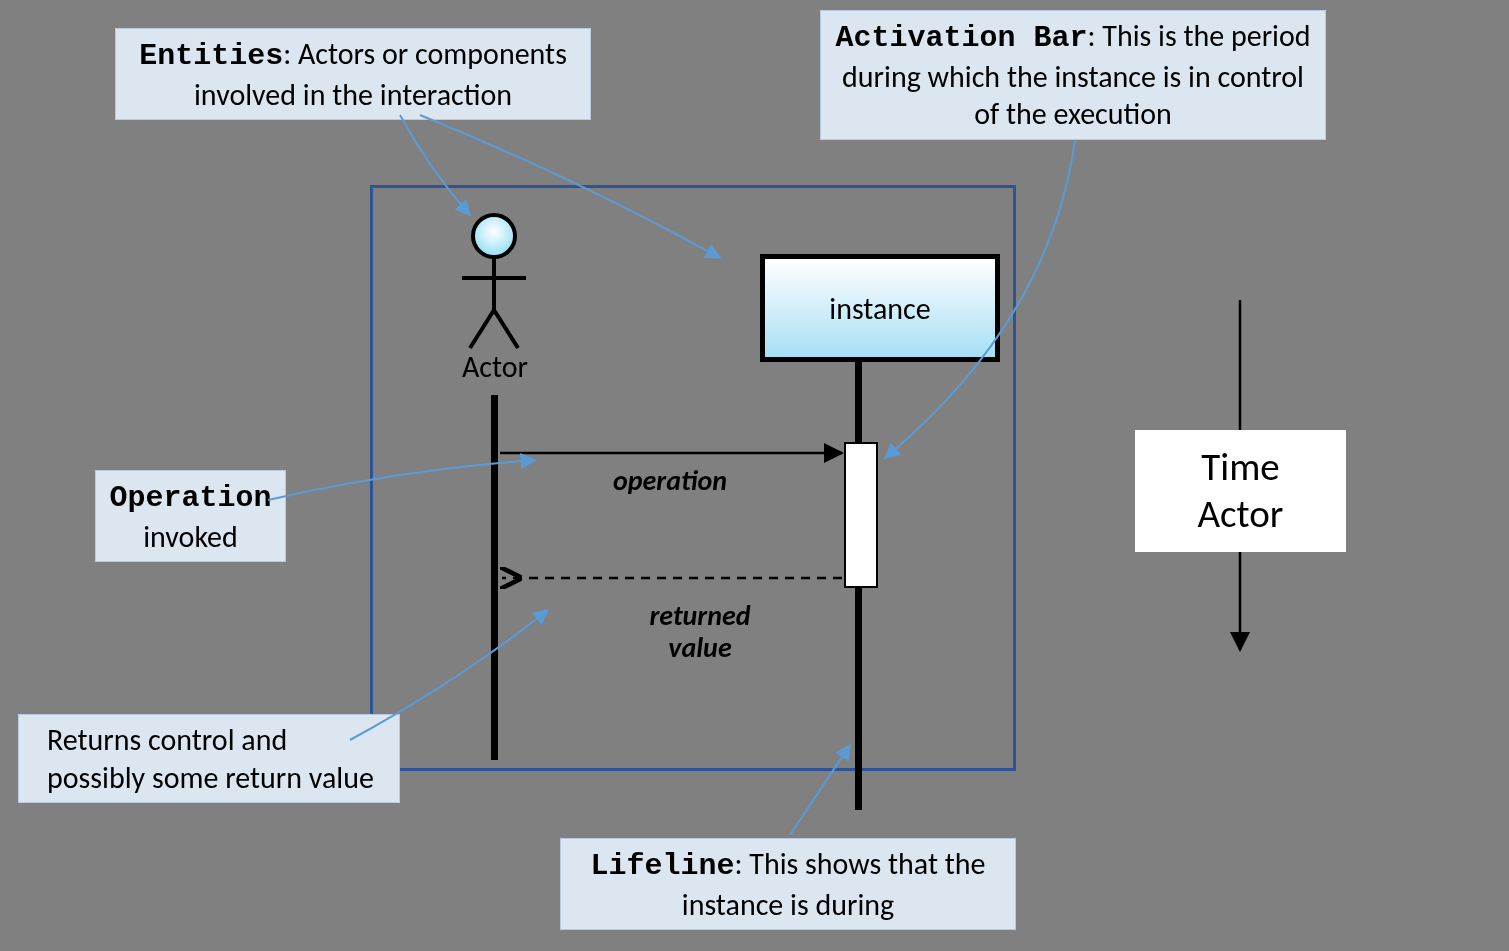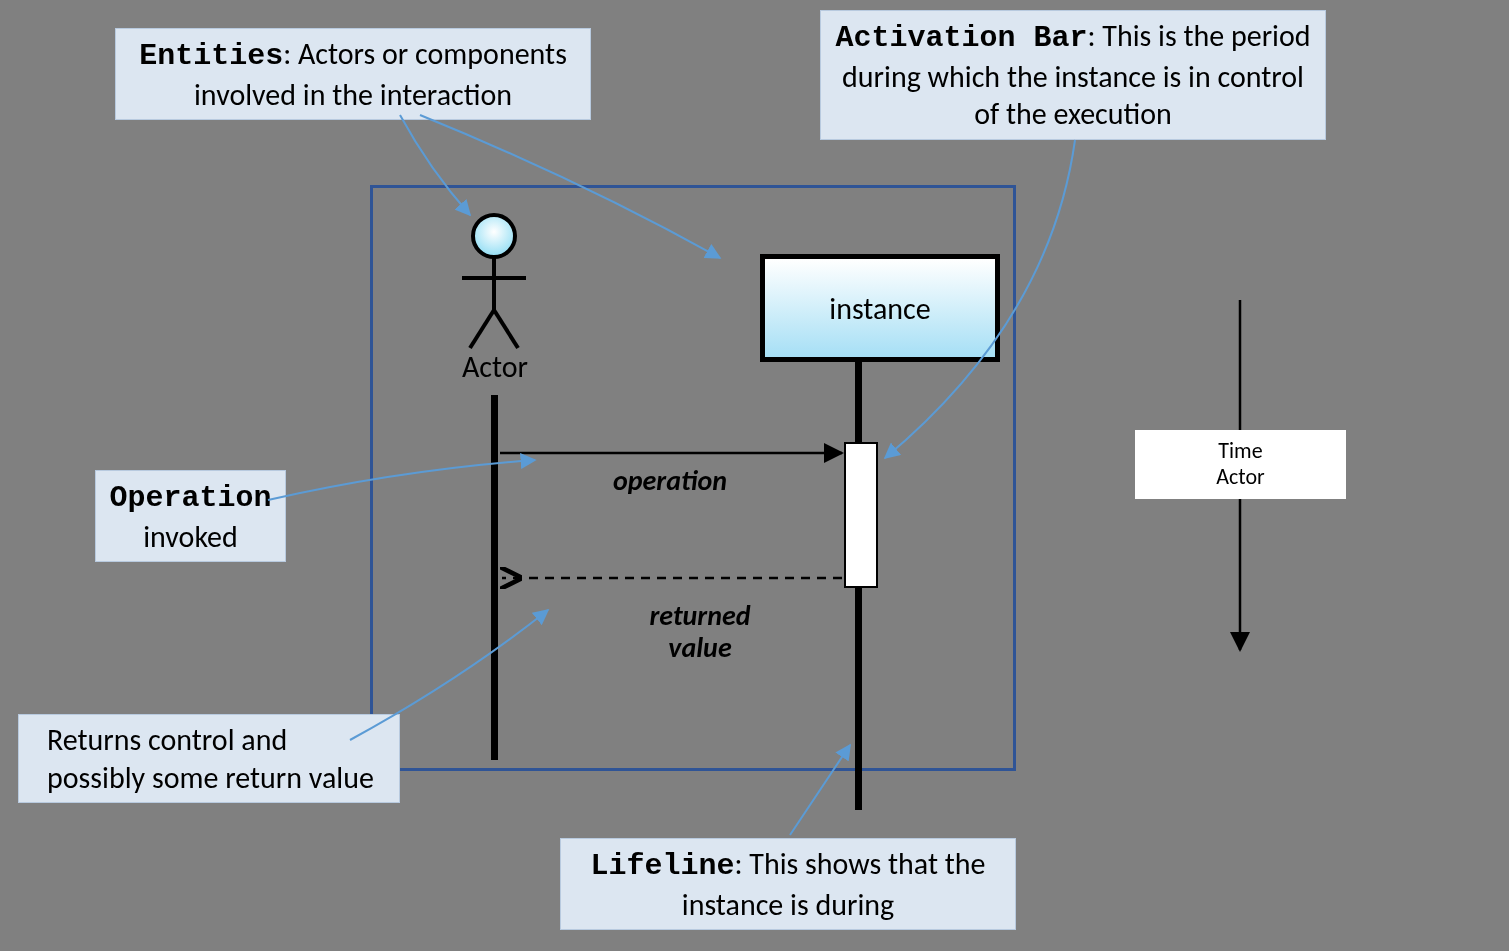--- a/index.html
+++ b/index.html
@@ -18,23 +18,23 @@
     border: 1px solid #b8cadf;
     padding: 6px 12px;
     text-align: center;
     line-height: 1.25;
     font-size: 30px;
   }
   .callout .bold { font-weight: bold; font-family: Liberation Mono, monospace; }
   .timebox {
     position: absolute;
     background: #fff;
-    padding: 8px 18px;
+    padding: 14px 18px;
     text-align: center;
-    font-size: 22px;
+    font-size: 39px;
     line-height: 1.2;
   }
   .diagram-frame {
     position: absolute;
     border: 3px solid #2f5496;
     background: rgba(255,255,255,0);
   }
   .actor-label {
     position: absolute;
     font-size: 30px;

